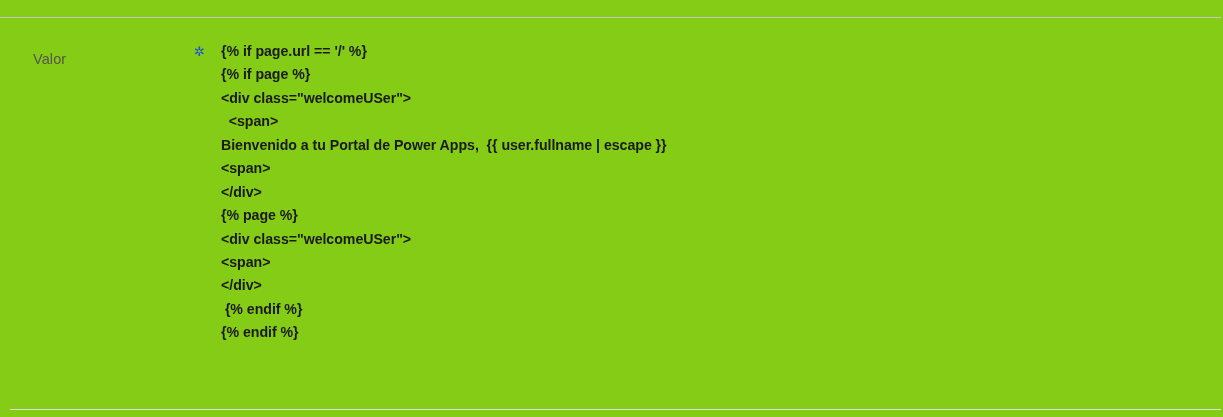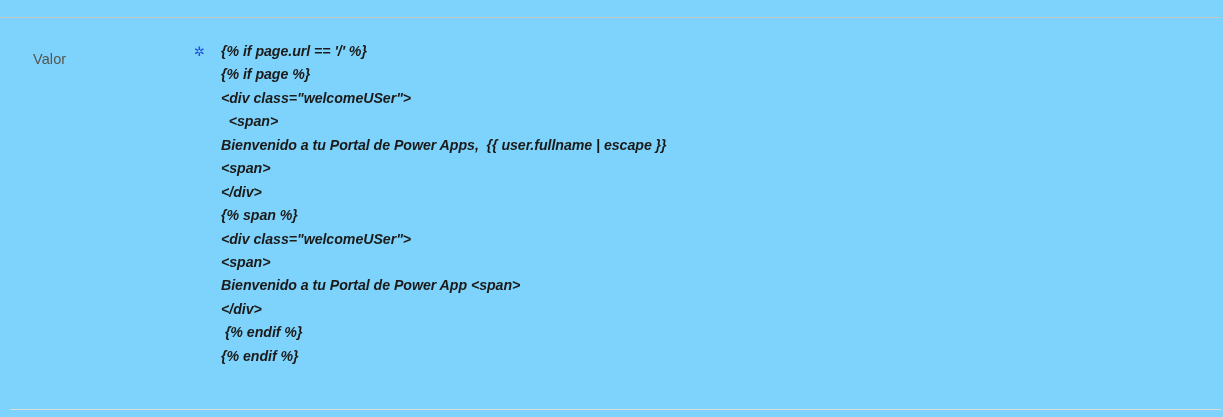--- a/index.html
+++ b/index.html
@@ -12,21 +12,21 @@
     background: #ffffff;
     font-family: "Liberation Sans", sans-serif;
     -webkit-font-smoothing: antialiased;
     overflow: hidden;
   }
 
   .screen {
     position: relative;
     width: 1223px;
     height: 417px;
-    background: #7dd3fc;
+    background: #84cc16;
   }
 
   
   .divider-top {
     position: absolute;
     left: 0;
     top: 17px;
     width: 1221px;
     height: 1px;
     background: #c8c6c4;
@@ -84,21 +84,20 @@
 
   .code-line {
     font-size: 14.2px;
     line-height: 23.45px;
     height: 23.45px;
     color: #1b1a19;
     font-family: "Liberation Sans", sans-serif;
     font-weight: 600;
     white-space: pre;
     letter-spacing: -0.05px;
-    font-style: italic;
   }
 </style>
 </head>
 <body>
 
 <div class="screen">
 
   <div class="divider-top"></div>
 
   <div class="field-row">
@@ -108,24 +107,23 @@
     <div class="required-marker">✲</div>
 
     <div class="value-block">
       <div class="code-line">{% if page.url == '/' %}</div>
       <div class="code-line">{% if page %}</div>
       <div class="code-line">&lt;div class="welcomeUSer"&gt;</div>
       <div class="code-line">  &lt;span&gt;</div>
       <div class="code-line">Bienvenido a tu Portal de Power Apps,  {{ user.fullname | escape }}</div>
       <div class="code-line">&lt;span&gt;</div>
       <div class="code-line">&lt;/div&gt;</div>
-      <div class="code-line">{% span %}</div>
+      <div class="code-line">{% page %}</div>
       <div class="code-line">&lt;div class="welcomeUSer"&gt;</div>
       <div class="code-line">&lt;span&gt;</div>
-      <div class="code-line">Bienvenido a tu Portal de Power App &lt;span&gt;</div>
       <div class="code-line">&lt;/div&gt;</div>
       <div class="code-line"> {% endif %}</div>
       <div class="code-line">{% endif %}</div>
     </div>
 
   </div>
 
   <div class="divider-bottom"></div>
 
 </div>

